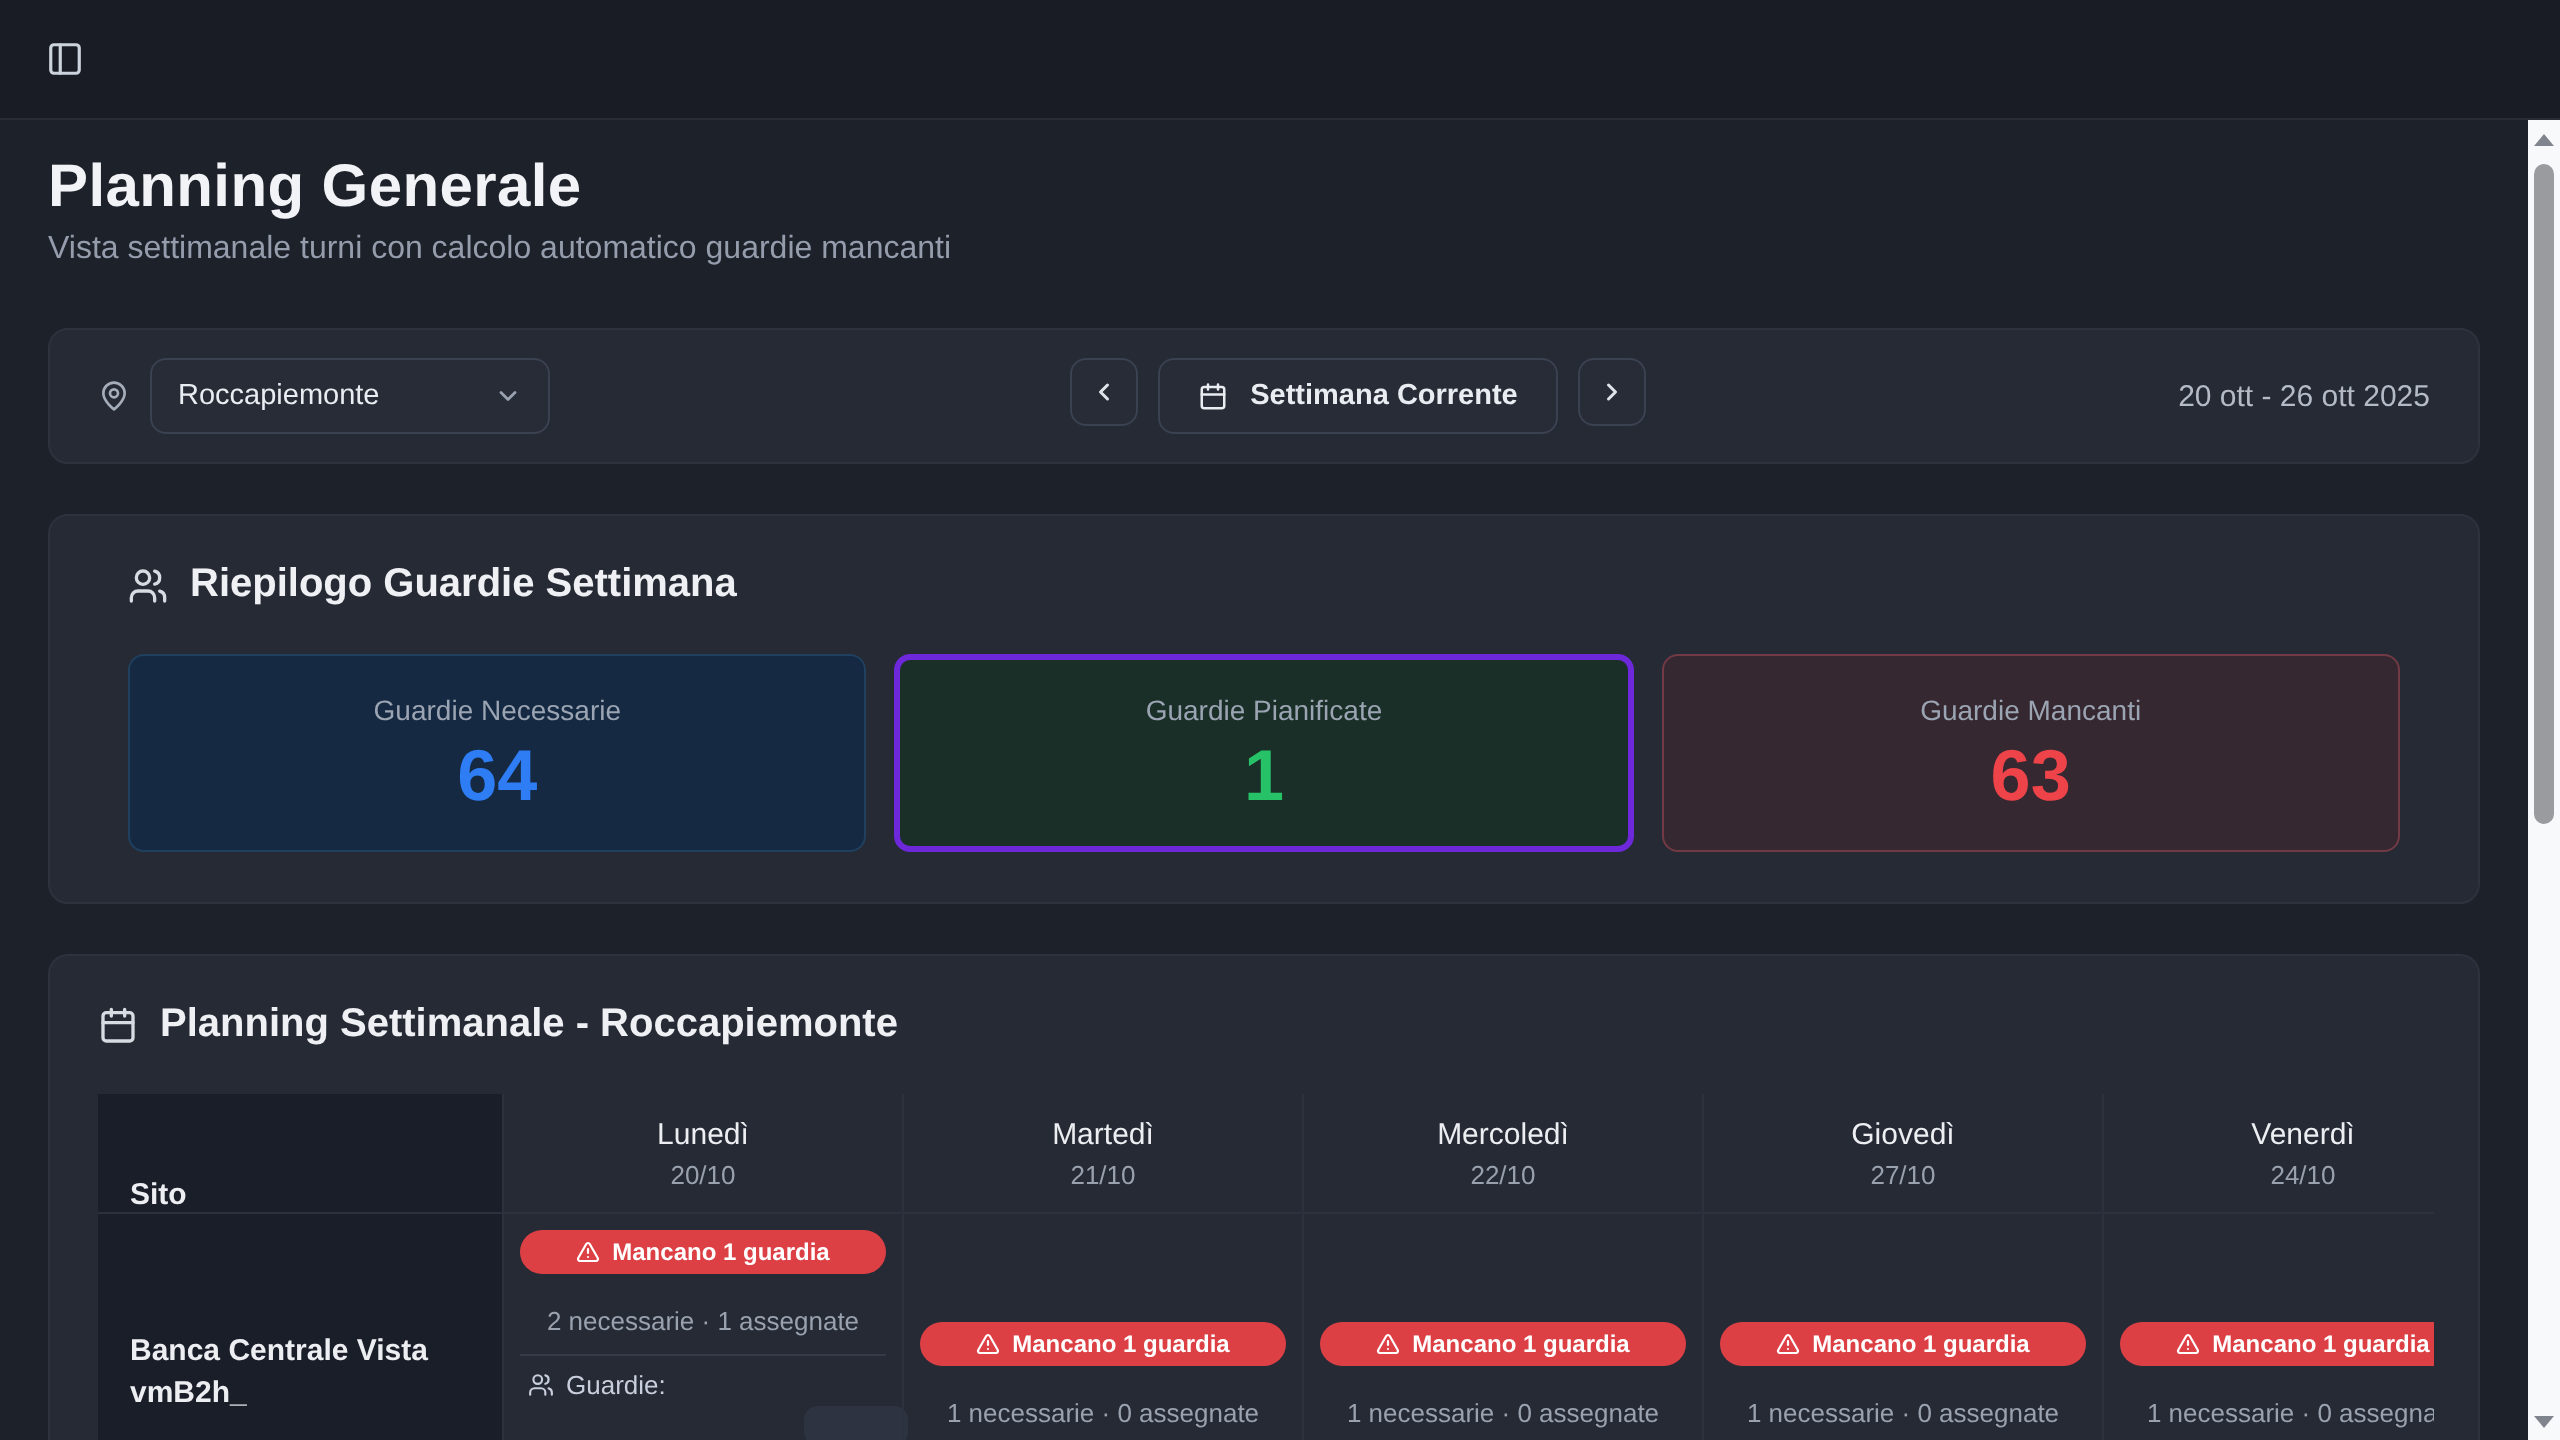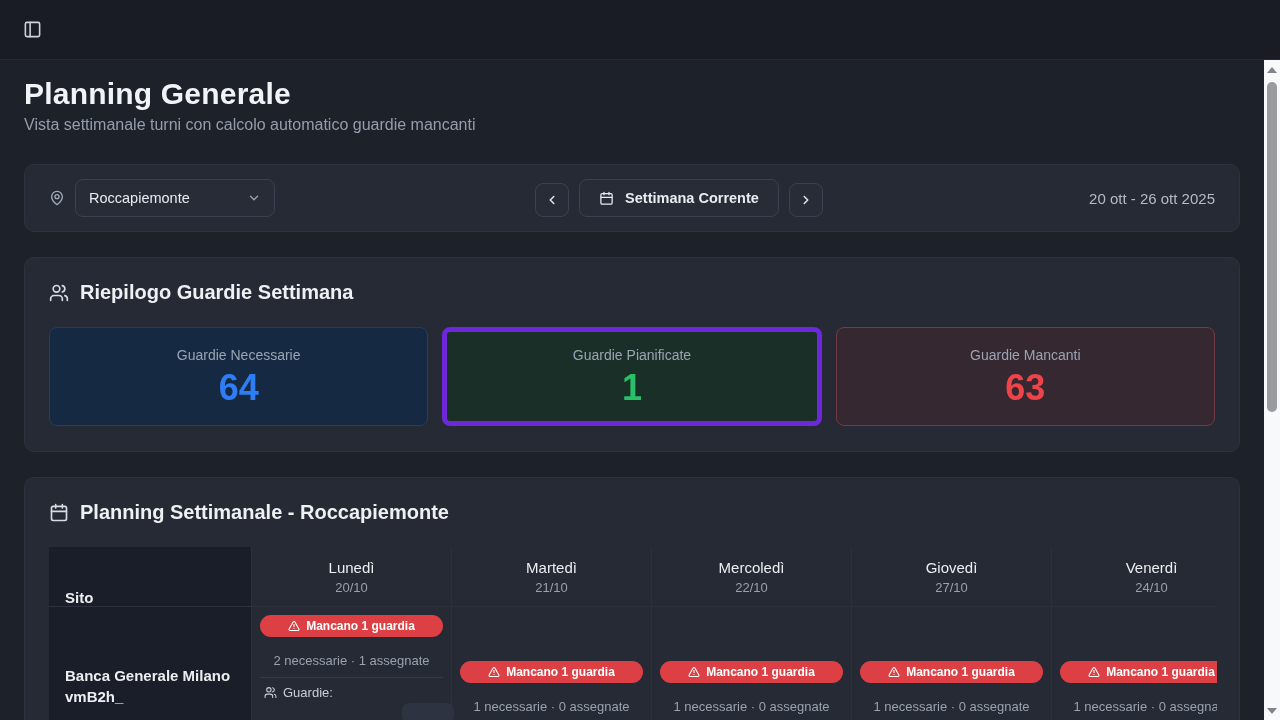--- a/index.html
+++ b/index.html
@@ -44,47 +44,47 @@
     display:grid; grid-template-columns:1fr auto 1fr; align-items:center;
     padding:0 24px;
   }
   .loc-group { display:flex; align-items:center; gap:10px; color:#a6adba; }
   .select {
     width:200px; height:38px; background:#272c37; border:1px solid #3a4150;
     border-radius:8px; display:flex; align-items:center; justify-content:space-between;
     padding:0 13px; cursor:pointer;
   }
   .select-value { font-size:14.5px; color:#e9ecf1; }
-  .week-nav { display:flex; align-items:flex-end; gap:10px; justify-self:center; transform:translateX(47px); }
+  .week-nav { display:flex; align-items:flex-start; gap:10px; justify-self:center; transform:translateX(47px); }
   .nav-btn {
     width:34px; height:34px; background:#272c37; border:1px solid #3a4150;
     border-radius:8px; display:flex; align-items:center; justify-content:center;
     color:#dfe3ea; cursor:pointer;
   }
   .week-btn {
     height:38px; background:#272c37; border:1px solid #3a4150; border-radius:8px;
     display:flex; align-items:center; gap:11px; padding:0 19px;
     color:#e9ecf1; font-size:14.5px; font-weight:600; cursor:pointer;
   }
   .date-range { justify-self:end; font-size:15px; color:#b4bbc7; }
 
   
-  .summary { margin-top:25px; padding:23px 24px 25px; }
+  .summary { margin-top:25px; padding:23px 39px 25px; }
   .section-title { display:flex; align-items:center; gap:11px; font-size:20px; font-weight:700; color:#eef0f4; }
   .section-title svg { color:#d7dbe2; }
   .stats-grid { display:grid; grid-template-columns:1fr 1fr 1fr; gap:14px; margin-top:23px; }
   .stat-card {
     height:99px; border-radius:8px;
     display:flex; flex-direction:column; align-items:center; justify-content:center; gap:7px;
   }
   .stat-label { font-size:14px; color:#9ba4b2;text-align:center; }
   .stat-value { font-size:36px; font-weight:800; line-height:1; }
   .stat-blue  { background:#152a42; border:1px solid #20405f; }
   .stat-blue  .stat-value { color:#2e7df5; }
-  .stat-green { background:#1a2f27; border:5px solid #6d28d9; }
+  .stat-green { background:#1a2f27; border:3px solid #6d28d9; }
   .stat-green .stat-value { color:#27c168; }
   .stat-red   { background:#362831; border:1px solid #713a45; }
   .stat-red   .stat-value { color:#ee4349; }
 
   
   .planning { margin-top:25px; padding:23px 24px 0; height:520px; border-bottom:none; border-radius:10px 10px 0 0; }
   .table-wrap { margin-top:23px; width:1168px; overflow:hidden; }
   .ptable { display:grid; grid-template-columns:202px repeat(5,200px); width:1202px; }
   .th, .td { border-left:1px solid #2c313d; }
   .th.first, .td.first { border-left:none; }
@@ -235,21 +235,21 @@
         <div class="th">
           <span class="day-name">Giovedì</span>
           <span class="day-date">27/10</span>
         </div>
         <div class="th">
           <span class="day-name">Venerdì</span>
           <span class="day-date">24/10</span>
         </div>
 
         <div class="td td-site first">
-          <span>Banca Generale Milano vmB2h_</span>
+          <span>Banca Centrale Vista vmB2h_</span>
         </div>
 
         <div class="td cell-top">
           <div class="missing-badge">
             <svg width="12" height="12" viewBox="0 0 24 24" fill="none" stroke="#ffffff" stroke-width="2.2" stroke-linecap="round" stroke-linejoin="round">
               <path d="m21.73 18-8-14a2 2 0 0 0-3.48 0l-8 14A2 2 0 0 0 4 21h16a2 2 0 0 0 1.73-3Z"></path>
                 <path d="M12 9v4"></path>
                 <path d="M12 17h.01"></path>
             </svg>
             <span>Mancano 1 guardia</span>

